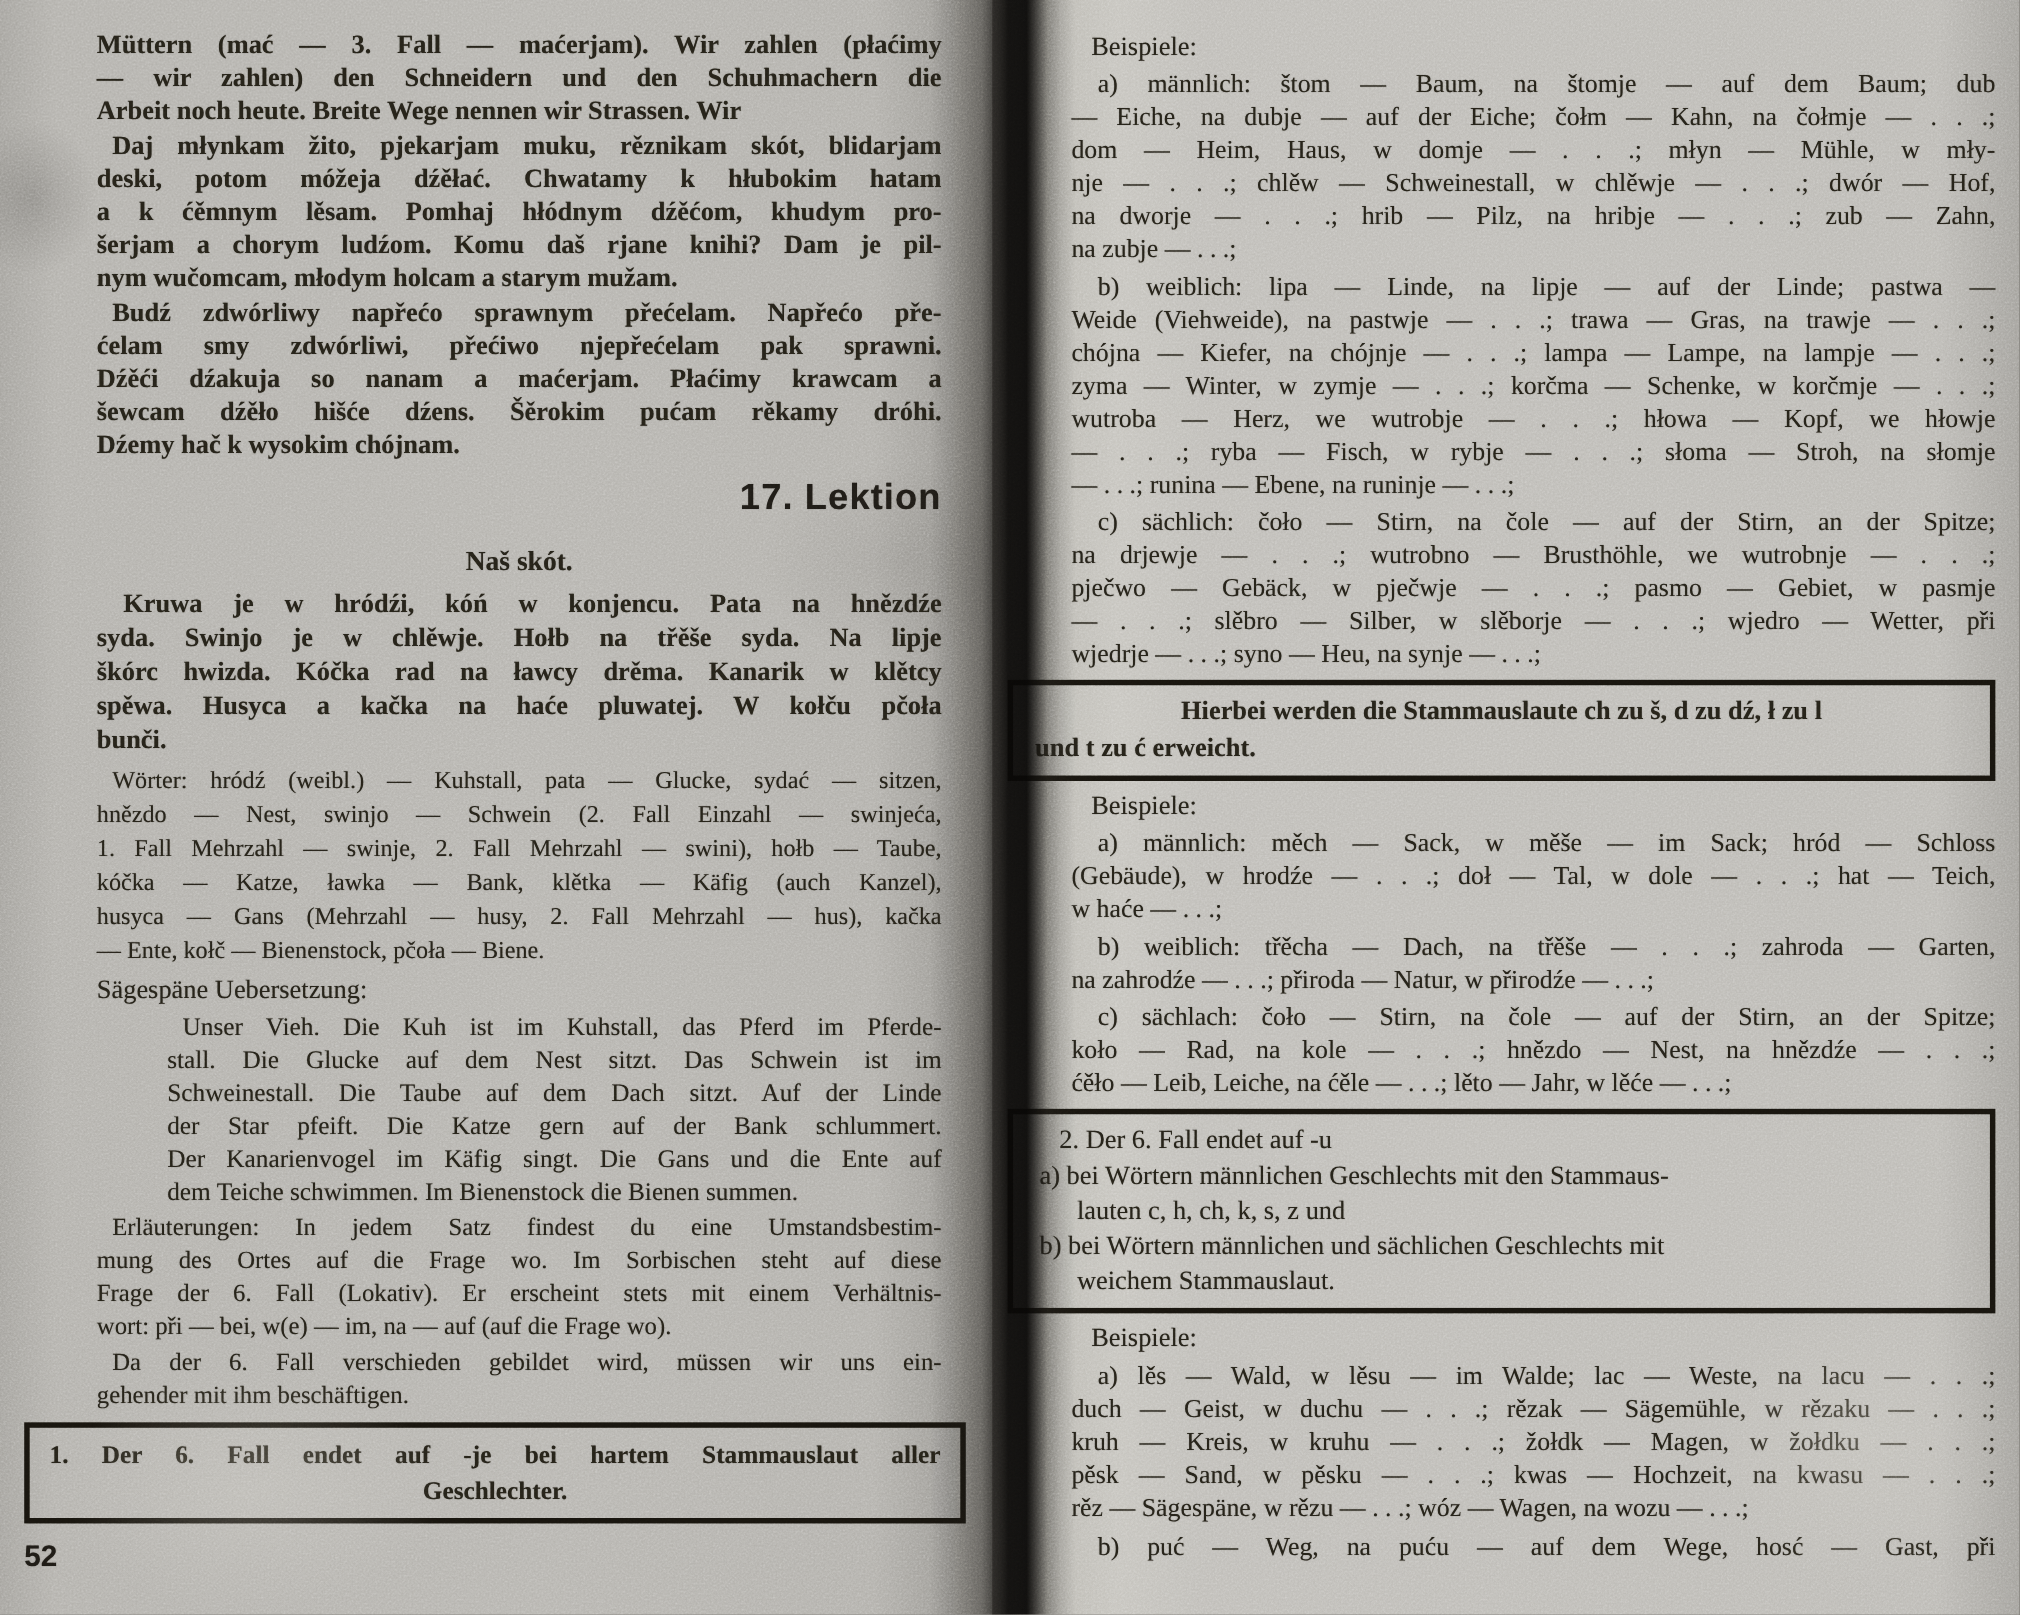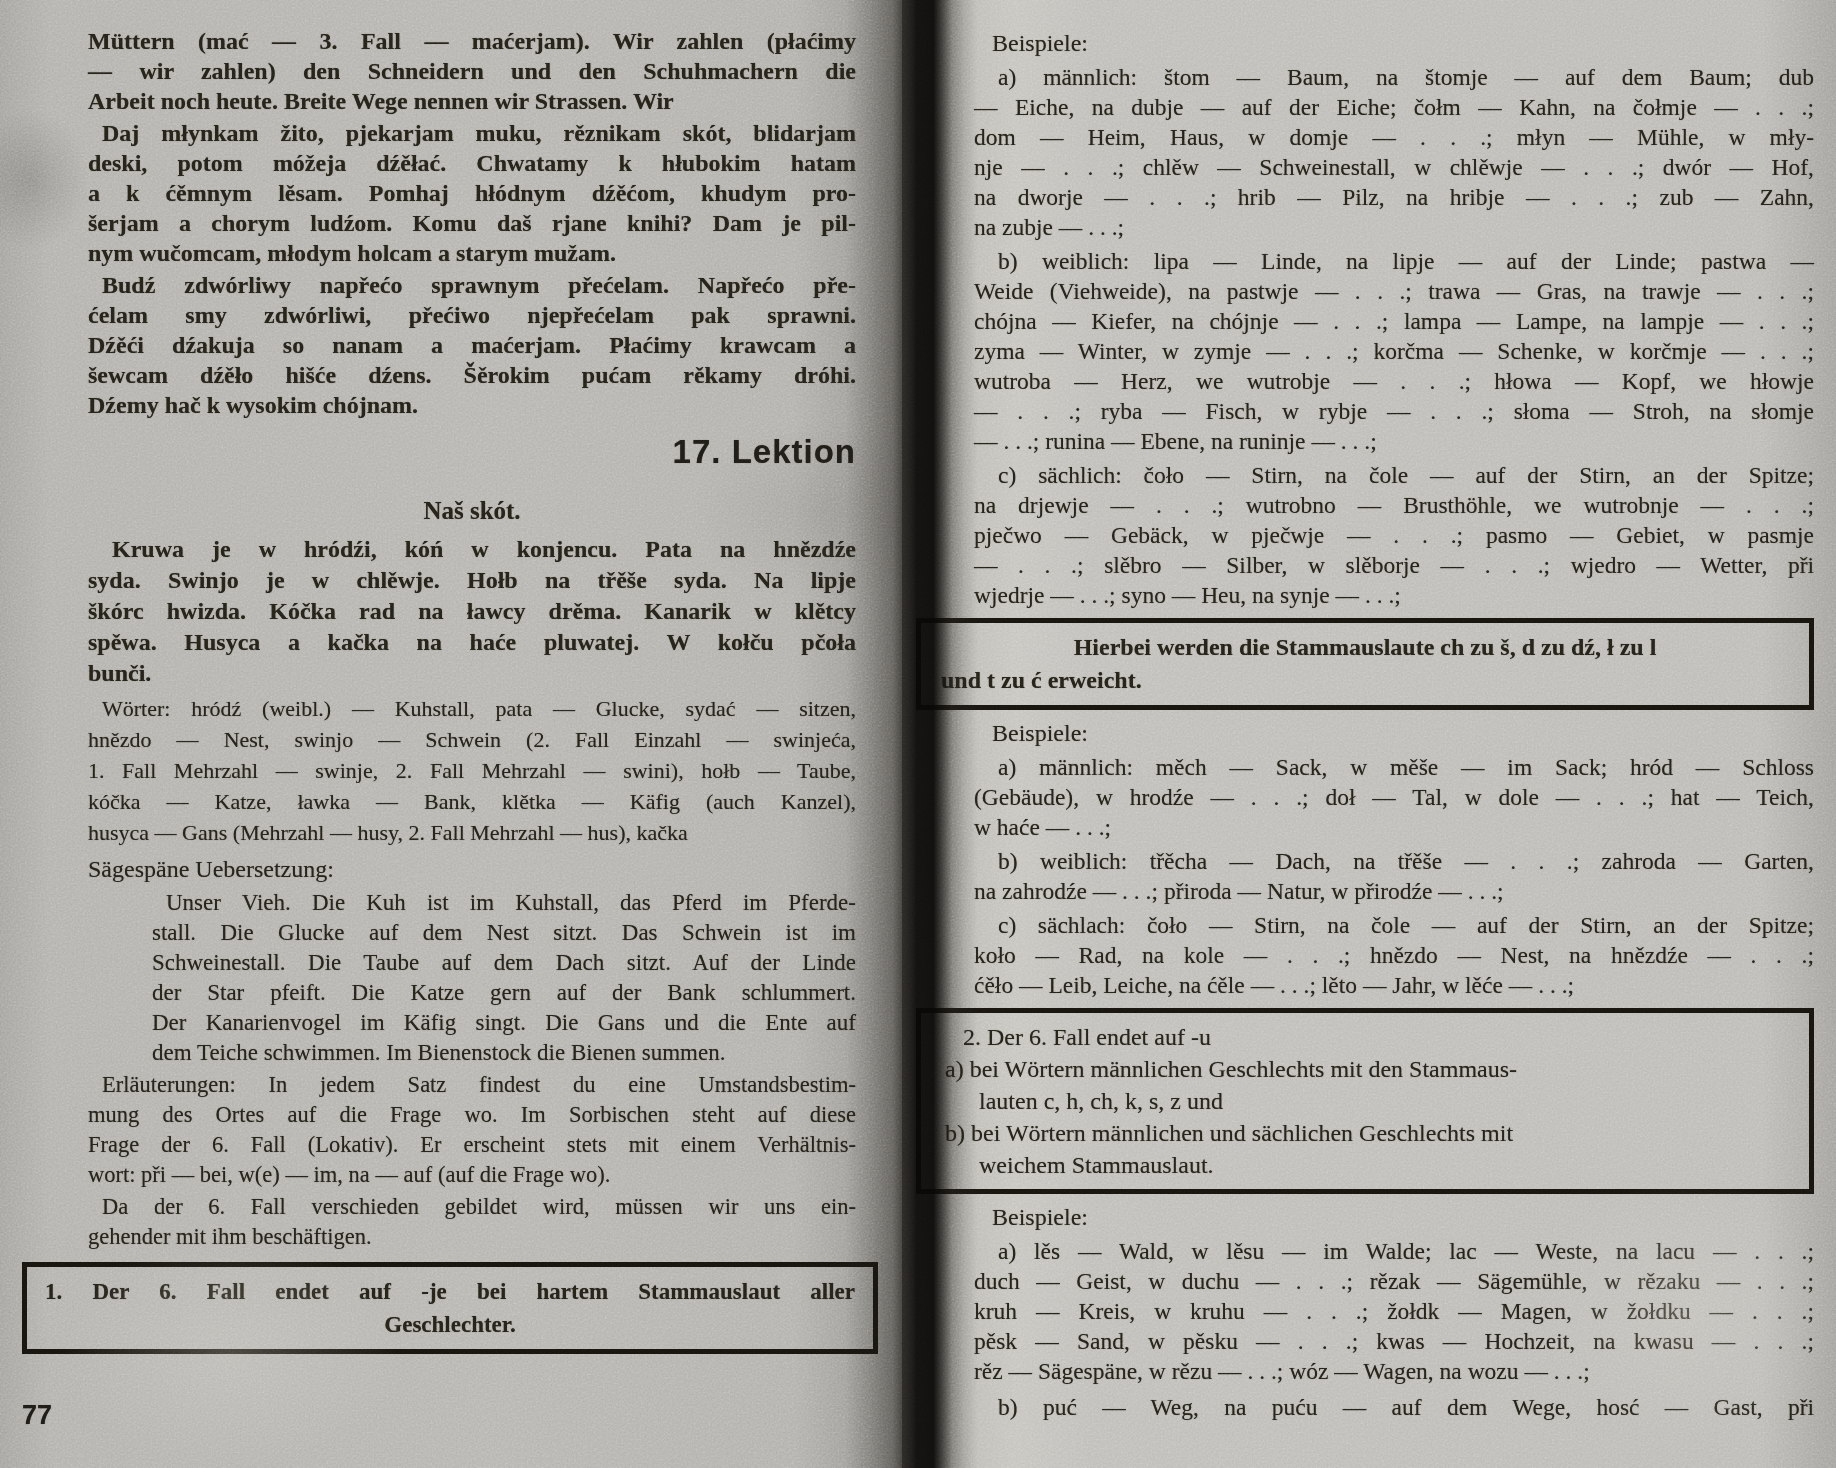--- a/index.html
+++ b/index.html
@@ -93,20 +93,21 @@
         <div class="line">škórc hwizda. Kóčka rad na ławcy drěma. Kanarik w klětcy</div>
         <div class="line">spěwa. Husyca a kačka na haće pluwatej. W kołču pčoła</div>
         <div class="line">bunči.</div>
       </div>
     <div class="t words para ind-sm">
         <div class="line">Wörter: hródź (weibl.) — Kuhstall, pata — Glucke, sydać — sitzen,</div>
         <div class="line">hnězdo — Nest, swinjo — Schwein (2. Fall Einzahl — swinjeća,</div>
         <div class="line">1. Fall Mehrzahl — swinje, 2. Fall Mehrzahl — swini), hołb — Taube,</div>
         <div class="line">kóčka — Katze, ławka — Bank, klětka — Käfig (auch Kanzel),</div>
         <div class="line">husyca — Gans (Mehrzahl — husy, 2. Fall Mehrzahl — hus), kačka</div>
+        <div class="line">— Ente, kołč — Bienenstock, pčoła — Biene.</div>
       </div>
     <div class="t label">Sägespäne Uebersetzung:</div>
     <div class="t trans para ind-sm">
         <div class="line">Unser Vieh. Die Kuh ist im Kuhstall, das Pferd im Pferde-</div>
         <div class="line">stall. Die Glucke auf dem Nest sitzt. Das Schwein ist im</div>
         <div class="line">Schweinestall. Die Taube auf dem Dach sitzt. Auf der Linde</div>
         <div class="line">der Star pfeift. Die Katze gern auf der Bank schlummert.</div>
         <div class="line">Der Kanarienvogel im Käfig singt. Die Gans und die Ente auf</div>
         <div class="line">dem Teiche schwimmen. Im Bienenstock die Bienen summen.</div>
       </div>
@@ -117,21 +118,21 @@
         <div class="line">wort: při — bei, w(e) — im, na — auf (auf die Frage wo).</div>
       </div>
     <div class="t erl para ind-sm">
         <div class="line">Da der 6. Fall verschieden gebildet wird, müssen wir uns ein-</div>
         <div class="line">gehender mit ihm beschäftigen.</div>
       </div>
     <div class="t rulebox box1 para">
         <div class="line">1. Der 6. Fall endet auf -je bei hartem Stammauslaut aller</div>
         <div class="line">Geschlechter.</div>
       </div>
-    <div class="t pn pn-left">77</div>
+    <div class="t pn pn-left">52</div>
   </div>
 
   <div class="page page-right">
     <div class="t rp-label">Beispiele:</div>
     <div class="t rp para ind rp-a">
         <div class="line">a) männlich: štom — Baum, na štomje — auf dem Baum; dub</div>
         <div class="line">— Eiche, na dubje — auf der Eiche; čołm — Kahn, na čołmje — . . .;</div>
         <div class="line">dom — Heim, Haus, w domje — . . .; młyn — Mühle, w mły-</div>
         <div class="line">nje — . . .; chlěw — Schweinestall, w chlěwje — . . .; dwór — Hof,</div>
         <div class="line">na dworje — . . .; hrib — Pilz, na hribje — . . .; zub — Zahn,</div>

